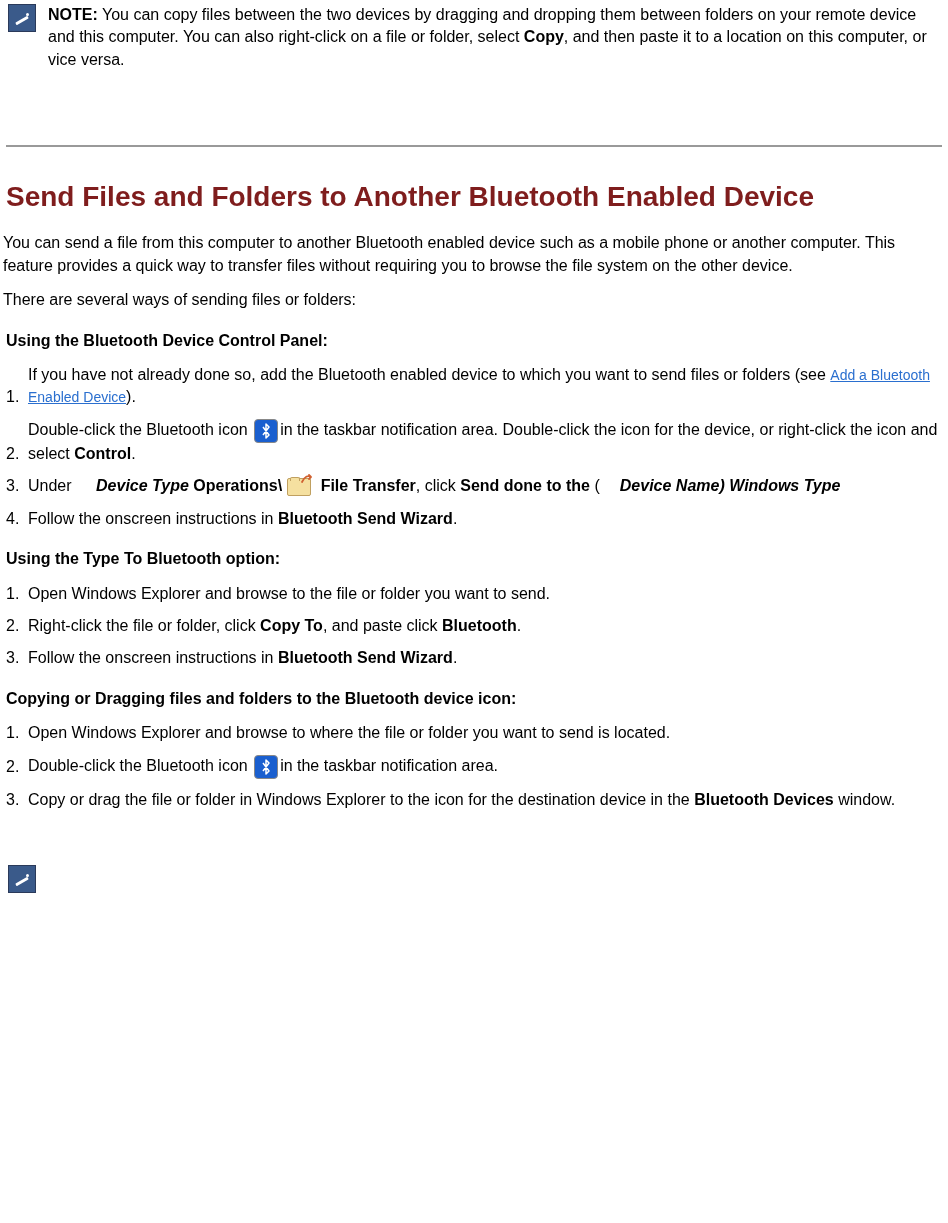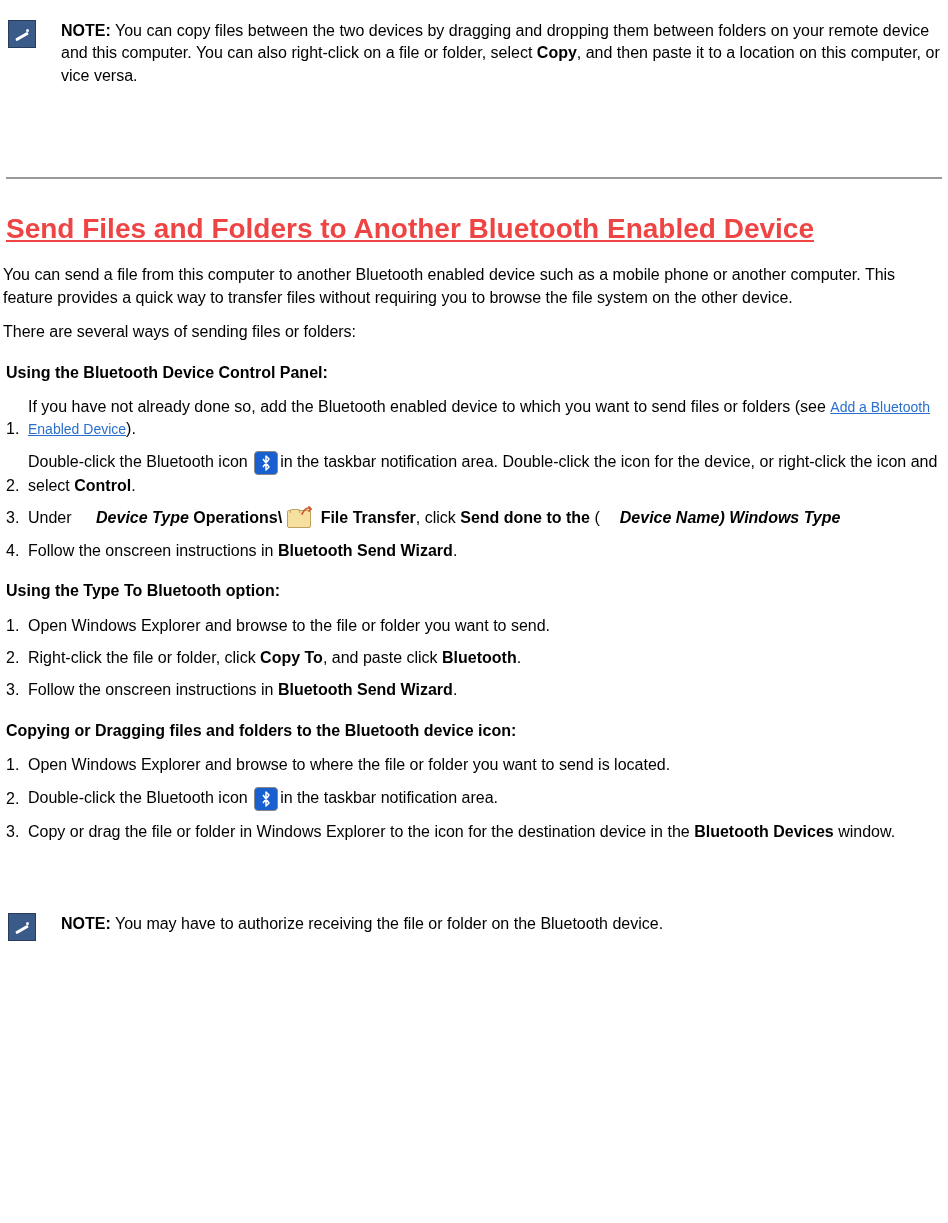--- a/index.html
+++ b/index.html
@@ -6,22 +6,22 @@
       font-family: Verdana, Geneva, sans-serif;
       font-size: 16px;
       line-height: 1.4;
       margin: 0;
       padding: 0;
       color: #000;
     }
     .note-block {
       display: flex;
       align-items: flex-start;
-      padding: 20px 8px;
-      gap: 25px;
+      padding: 4px 8px;
+      gap: 12px;
     }
     .note-icon {
       flex-shrink: 0;
       width: 26px;
       height: 26px;
       display: flex;
       align-items: center;
       justify-content: center;
       background: #3a5a8a;
       border: 1px solid #2a3a5a;
@@ -58,25 +58,24 @@
     }
     .note-label {
       font-weight: bold;
     }
     hr {
       margin: 30px 6px 30px 6px;
       border: none;
       border-top: 2px solid #999;
     }
     h2 {
-      color: #ef4444;
+      color: #7f1d1d;
       font-size: 28px;
       font-weight: bold;
       margin: 20px 6px 16px 6px;
-      text-decoration: underline;
     }
     p {
       margin: 12px 3px;
     }
     .subheading {
       font-weight: bold;
       margin: 18px 6px 12px 6px;
     }
     .ol-row {
       display: flex;
@@ -260,16 +259,13 @@
     <span>Copy or drag the file or folder in Windows Explorer to the icon for the destination device in the </span><b>Bluetooth Devices</b><span> window.</span>
   </div>
 </div>
 
 <div class="section-spacer"></div>
 
 <div class="note-block">
   <div class="note-icon">
     <div class="note-icon-stroke"></div>
   </div>
-  <div class="note-text">
-    <span class="note-label">NOTE:</span><span> You may have to authorize receiving the file or folder on the Bluetooth device.</span>
-  </div>
 </div>
 
 </body></html>

